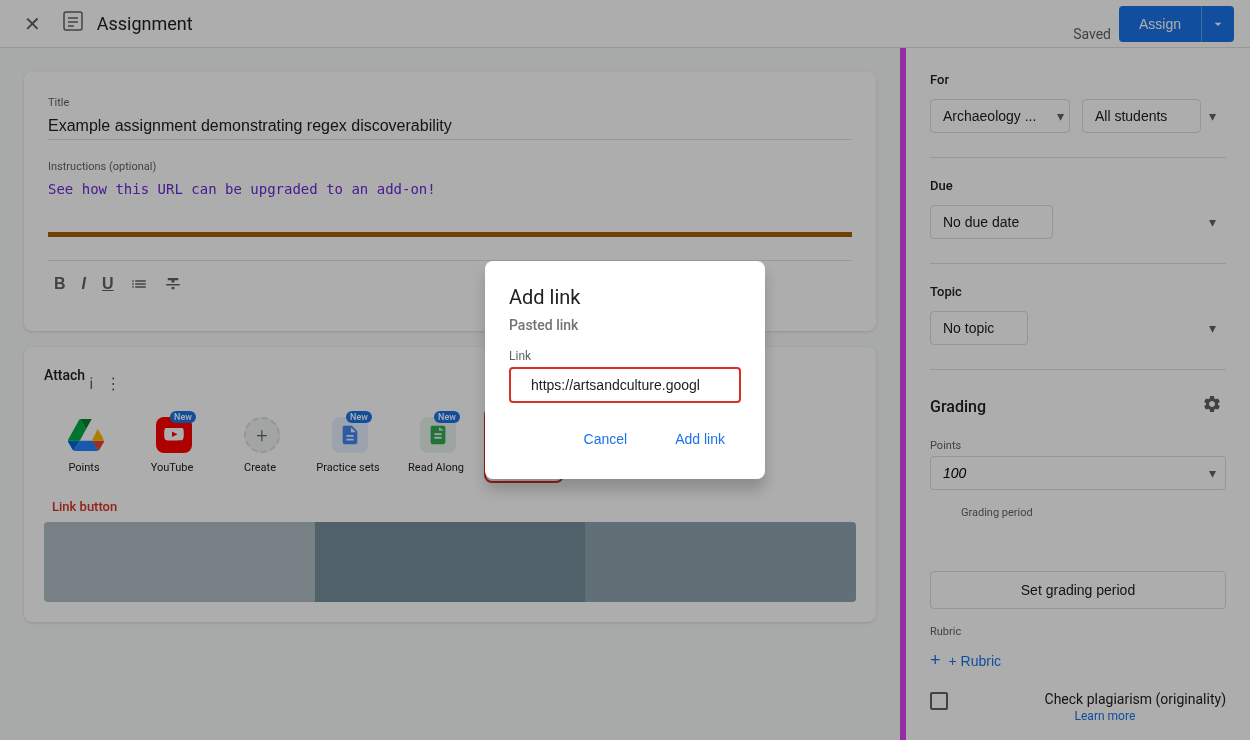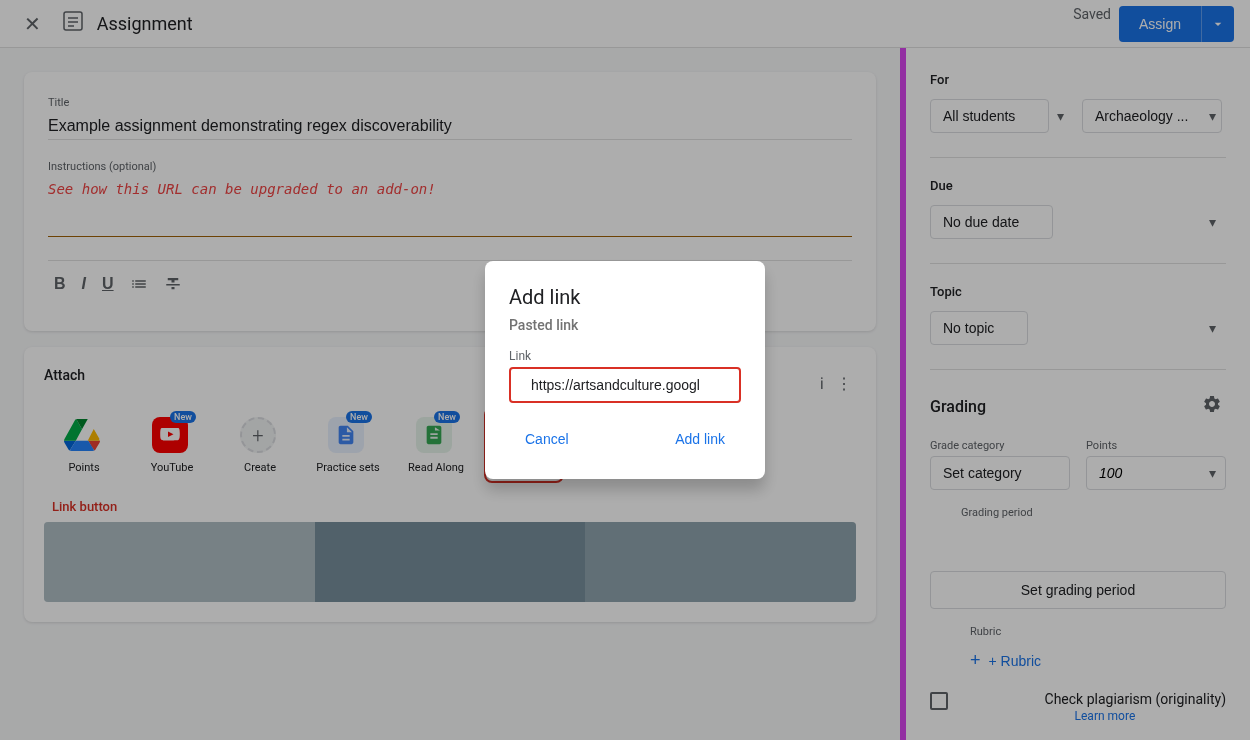--- a/index.html
+++ b/index.html
@@ -5,21 +5,21 @@
     * { box-sizing: border-box; margin: 0; padding: 0; }
     body { font-family: 'Roboto', Arial, sans-serif; background: #f1f3f4; color: #202124; font-size: 14px; height: 740px; overflow: hidden; }
 
     
     .header {
       display: flex; align-items: center; background: #fff;
       padding: 0 16px; height: 48px; border-bottom: 1px solid #e0e0e0;
       position: relative; z-index: 10;
     }
     .header-left { display: flex; align-items: center; gap: 12px; flex: 1; }
-    .header-right { display: flex; align-items: flex-start; gap: 8px; }
+    .header-right { display: flex; align-items: flex-end; gap: 8px; }
     .close-btn { background: none; border: none; cursor: pointer; padding: 8px; border-radius: 50%; color: #5f6368; font-size: 20px; display: flex; align-items: center; justify-content: center; }
     .assignment-icon { color: #5f6368; font-size: 20px; }
     .header-title { font-size: 18px; color: #202124; font-weight: 400; }
     .saved-text { color: #5f6368; font-size: 14px; }
     .assign-btn-group { display: flex; align-items: center; }
     .assign-btn { background: #1a73e8; color: #fff; border: none; padding: 8px 20px; border-radius: 4px 0 0 4px; font-size: 14px; font-weight: 500; cursor: pointer; height: 36px; }
     .assign-dropdown { background: #1a73e8; color: #fff; border: none; border-left: 1px solid rgba(255,255,255,0.3); padding: 0 8px; border-radius: 0 4px 4px 0; cursor: pointer; height: 36px; display: flex; align-items: center; }
 
     
     .main-layout { display: flex; height: calc(740px - 48px); }
@@ -28,33 +28,33 @@
     .left-panel { flex: 1; padding: 24px; overflow-y: auto; background: #f8f9fa; }
 
     
     .right-panel { width: 350px; background: #fff; border-left: 6px solid #d946ef; padding: 24px; overflow-y: auto; }
 
     
     .form-card { background: #fff; border-radius: 8px; box-shadow: 0 1px 3px rgba(0,0,0,0.12); padding: 24px; margin-bottom: 16px; }
     .field-group { margin-bottom: 20px; }
     .field-label { font-size: 11px; color: #5f6368; margin-bottom: 4px; }
     .field-input { width: 100%; border: none; border-bottom: 1px solid #e0e0e0; padding: 4px 0; font-size: 16px; color: #202124; outline: none; background: transparent; }
-    .instructions-input { width: 100%; border: none; border-bottom: 1px solid #a16207; padding: 4px 0; font-size: 14px; color: #ef4444; outline: none; background: transparent; resize: none; min-height: 60px; font-style: italic; }
+    .instructions-input { width: 100%; border: none; border-bottom: 5px solid #a16207; padding: 4px 0; font-size: 14px; color: #6d28d9; outline: none; background: transparent; resize: none; min-height: 60px; }
 
     
     .toolbar { display: flex; gap: 4px; padding: 8px 0; border-top: 1px solid #e0e0e0; margin-top: 8px; }
     .toolbar-btn { background: none; border: none; cursor: pointer; padding: 6px; border-radius: 4px; color: #5f6368; font-size: 16px; font-weight: bold; display: flex; align-items: center; }
 
     
     .attach-card { background: #fff; border-radius: 8px; box-shadow: 0 1px 3px rgba(0,0,0,0.12); padding: 20px; }
     .attach-label { font-size: 14px; color: #202124; margin-bottom: 16px; font-weight: 500; }
     .attach-row { display: flex; gap: 8px; align-items: flex-start; flex-wrap: wrap; }
     .attach-item { display: flex; flex-direction: column; align-items: center; cursor: pointer; padding: 8px; border-radius: 8px; width: 80px; position: relative; }
     .attach-item.highlighted { border: 2px solid #d93025; padding: 6px; }
-    .attach-icon { width: 40px; height: 40px; border-radius: 8px; display: flex; align-items: center; justify-content: flex-start; margin-bottom: 6px; position: relative; }
+    .attach-icon { width: 40px; height: 40px; border-radius: 8px; display: flex; align-items: center; justify-content: flex-end; margin-bottom: 6px; position: relative; }
     .attach-name { font-size: 11px; color: #202124; text-align: center; line-height: 1.3; }
     .new-badge { position: absolute; top: -4px; right: -4px; background: #1a73e8; color: #fff; font-size: 9px; padding: 1px 4px; border-radius: 8px; font-weight: 500; }
 
     
     .icon-drive { background: transparent; }
 
     
     .link-annotation { color: #d93025; font-size: 13px; font-weight: 500; margin-left: 8px; margin-top: 12px; }
 
     
@@ -74,49 +74,49 @@
     .grade-row { display: flex; align-items: flex-start; gap: 16px; margin-bottom: 16px; }
     .grade-col { flex: 1; }
     .grade-col-label { font-size: 11px; color: #5f6368; margin-bottom: 4px; }
     .set-category-btn { width: 100%; border: 1px solid #dadce0; border-radius: 4px; padding: 8px 12px; background: #fff; font-size: 14px; color: #202124; cursor: pointer; text-align: left; }
     .points-wrapper { position: relative; }
     .points-select { width: 100%; border: 1px solid #dadce0; border-radius: 4px; padding: 8px 32px 8px 12px; font-size: 14px; background: #fff; appearance: none; cursor: pointer; font-style: italic; }
     .points-wrapper::after { content: '▾'; position: absolute; right: 10px; top: 50%; transform: translateY(-50%); color: #5f6368; pointer-events: none; }
 
     .grading-period-btn { width: 100%; border: 1px solid #dadce0; border-radius: 4px; padding: 10px 12px; background: #fff; font-size: 14px; color: #202124; cursor: pointer; text-align: center; margin-bottom: 16px; margin-top: 44px; }
 
-    .rubric-section { margin-bottom: 16px; margin-left: 40px; }
+    .rubric-section { margin-bottom: 16px; }
     .rubric-add-btn { display: flex; align-items: center; gap: 8px; background: none; border: none; color: #1a73e8; font-size: 14px; cursor: pointer; padding: 4px 0; }
 
     .checkbox-row { display: flex; align-items: flex-start; gap: 12px; justify-content: space-between; }
     .checkbox { width: 18px; height: 18px; border: 2px solid #5f6368; border-radius: 2px; flex-shrink: 0; cursor: pointer; margin-top: 1px; background: #fff; }
     .checkbox-text { font-size: 14px; }
     .learn-more { color: #1a73e8; font-size: 12px; cursor: pointer; display: block; margin-top: 2px; margin-left: 30px; }
 
     
     .modal-overlay { position: fixed; top: 0; left: 0; right: 0; bottom: 0; background: rgba(0,0,0,0.32); z-index: 100; display: flex; align-items: center; justify-content: center; }
     .modal { background: #fff; border-radius: 8px; width: 280px; padding: 24px; box-shadow: 0 11px 15px rgba(0,0,0,0.2); }
     .modal-title { font-size: 20px; font-weight: 400; margin-bottom: 8px; color: #202124; }
     .modal-subtitle { font-size: 14px; color: #737373; font-weight: 500; margin-bottom: 16px; }
     .modal-field-label { font-size: 12px; color: #5f6368; margin-bottom: 4px; }
     .modal-input-wrapper { border: 2px solid #d93025; border-radius: 4px; padding: 8px 20px; margin-bottom: 20px; }
     .modal-input { width: 100%; border: none; outline: none; font-size: 14px; color: #202124; }
-    .modal-actions { display: flex; justify-content: space-between; gap: 16px; }
+    .modal-actions { display: flex; justify-content: flex-end; gap: 16px; }
     .modal-cancel-btn { background: none; border: none; color: #1a73e8; font-size: 14px; font-weight: 500; cursor: pointer; padding: 8px 16px; border-radius: 4px; }
     .modal-add-btn { background: none; border: none; color: #1a73e8; font-size: 14px; font-weight: 500; cursor: pointer; padding: 8px 16px; border-radius: 4px; }
 
     
     .right-panel::-webkit-scrollbar { width: 6px; }
     .right-panel::-webkit-scrollbar-thumb { background: #dadce0; border-radius: 3px; }
 
     
     .attach-info-btn { background: none; border: none; cursor: pointer; color: #5f6368; font-size: 16px; padding: 4px; border-radius: 50%; }
     .attach-more-btn { background: none; border: none; cursor: pointer; color: #5f6368; font-size: 16px; padding: 4px; border-radius: 50%; }
 
-    .attach-top-row { display: flex; align-items: center; justify-content: space-between; margin-bottom: 8px; }
+    .attach-top-row { display: flex; align-items: center; justify-content: flex-start; margin-bottom: 8px; }
 
     
     .thumbnail-area { background: #e8eaed; border-radius: 4px; width: 100%; height: 80px; display: flex; align-items: center; justify-content: center; overflow: hidden; margin-top: 8px; }
     .thumb-colors { display: flex; height: 100%; width: 100%; }
     .thumb-col1 { flex: 1; background: #b0bec5; }
     .thumb-col2 { flex: 1; background: #78909c; }
     .thumb-col3 { flex: 1; background: #90a4ae; }
   </style>
 </head>
 <body>
@@ -274,26 +274,26 @@
     </div>
   </div>
 
   <div class="right-panel">
 
     <div class="rp-section">
       <div class="rp-label">For</div>
       <div class="rp-row">
         <div class="rp-select-wrapper">
           <select class="rp-select">
-            <option>All students</option>
+            <option>Archaeology ...</option>
           </select>
         </div>
         <div class="rp-select-wrapper">
           <select class="rp-select">
-            <option>Archaeology ...</option>
+            <option>All students</option>
           </select>
         </div>
       </div>
     </div>
 
     <hr class="rp-divider">
 
     <div class="rp-section">
       <div class="rp-label">Due</div>
       <div class="rp-select-wrapper">
@@ -321,24 +321,20 @@
         <span class="grading-title">Grading</span>
         <button class="gear-btn">
           <svg width="20" height="20" viewBox="0 0 24 24" fill="#5f6368">
             <path d="M19.14,12.94c0.04-0.3,0.06-0.61,0.06-0.94c0-0.32-0.02-0.64-0.07-0.94l2.03-1.58c0.18-0.14,0.23-0.41,0.12-0.61 l-1.92-3.32c-0.12-0.22-0.37-0.29-0.59-0.22l-2.39,0.96c-0.5-0.38-1.03-0.7-1.62-0.94L14.4,2.81c-0.04-0.24-0.24-0.41-0.48-0.41 h-3.84c-0.24,0-0.43,0.17-0.47,0.41L9.25,5.35C8.66,5.59,8.12,5.92,7.63,6.29L5.24,5.33c-0.22-0.08-0.47,0-0.59,0.22L2.74,8.87 C2.62,9.08,2.66,9.34,2.86,9.48l2.03,1.58C4.84,11.36,4.8,11.69,4.8,12s0.02,0.64,0.07,0.94l-2.03,1.58 c-0.18,0.14-0.23,0.41-0.12,0.61l1.92,3.32c0.12,0.22,0.37,0.29,0.59,0.22l2.39-0.96c0.5,0.38,1.03,0.7,1.62,0.94l0.36,2.54 c0.05,0.24,0.24,0.41,0.48,0.41h3.84c0.24,0,0.44-0.17,0.47-0.41l0.36-2.54c0.59-0.24,1.13-0.56,1.62-0.94l2.39,0.96 c0.22,0.08,0.47,0,0.59-0.22l1.92-3.32c0.12-0.22,0.07-0.47-0.12-0.61L19.14,12.94z M12,15.6c-1.98,0-3.6-1.62-3.6-3.6 s1.62-3.6,3.6-3.6s3.6,1.62,3.6,3.6S13.98,15.6,12,15.6z"></path>
           </svg>
         </button>
       </div>
 
       <div class="grade-row">
         <div class="grade-col">
-          <div class="grade-col-label">Grade category</div>
-          <button class="set-category-btn">Set category</button>
-        </div>
-        <div class="grade-col">
           <div class="grade-col-label">Points</div>
           <div class="points-wrapper">
             <select class="points-select">
               <option>100</option>
             </select>
           </div>
         </div>
       </div>
 
       <div class="grade-col-label" style="margin-bottom:8px;margin-left:31px;">Grading period</div>

